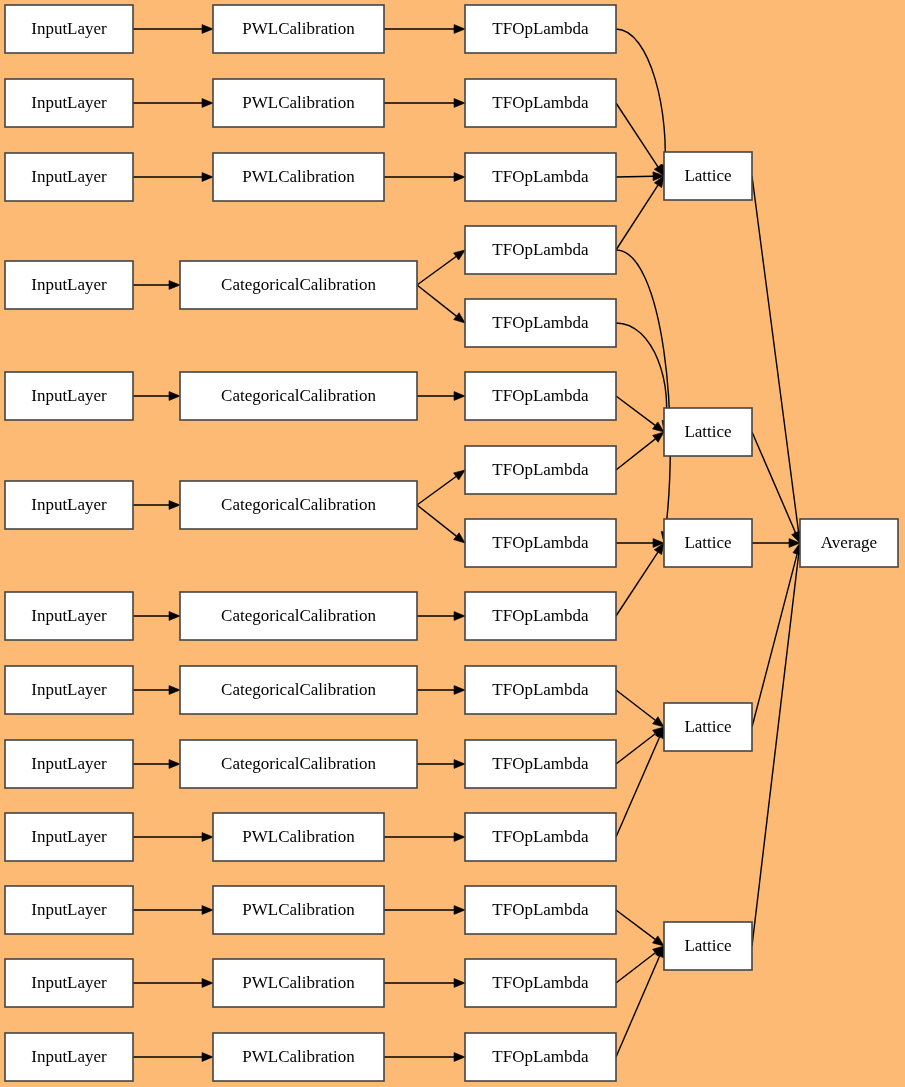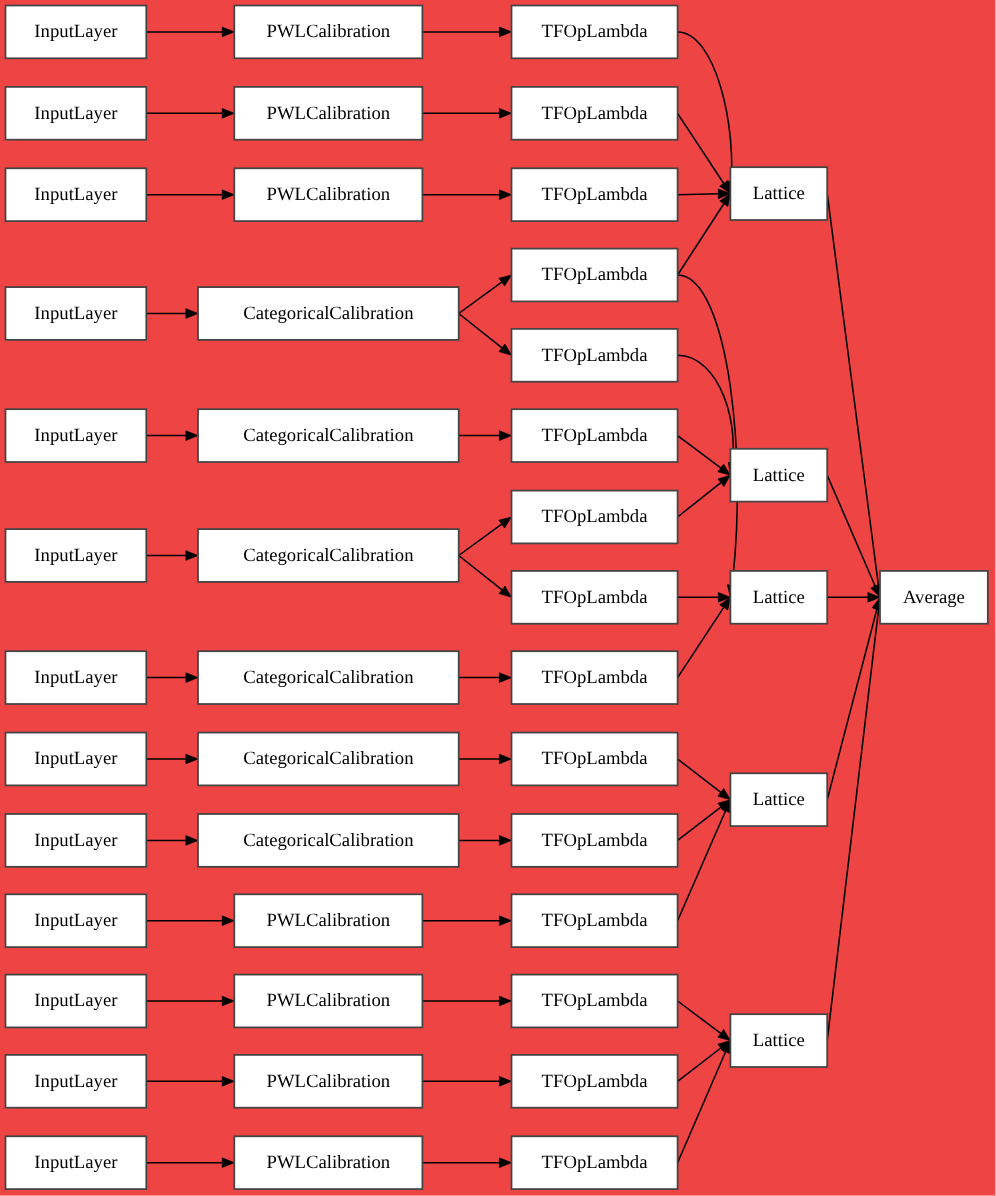--- a/index.html
+++ b/index.html
@@ -10,21 +10,21 @@
   body {
     width: 905px;
     height: 1087px;
     font-family: "Liberation Serif", "DejaVu Serif", serif;
     overflow: hidden;
   }
   #graph-root {
     position: relative;
     width: 905px;
     height: 1087px;
-    background: #ef4444;
+    background: #fdba74;
   }
   svg#graph-svg {
     position: absolute;
     top: 0;
     left: 0;
     width: 905px;
     height: 1087px;
     display: block;
   }
   .node-rect {

